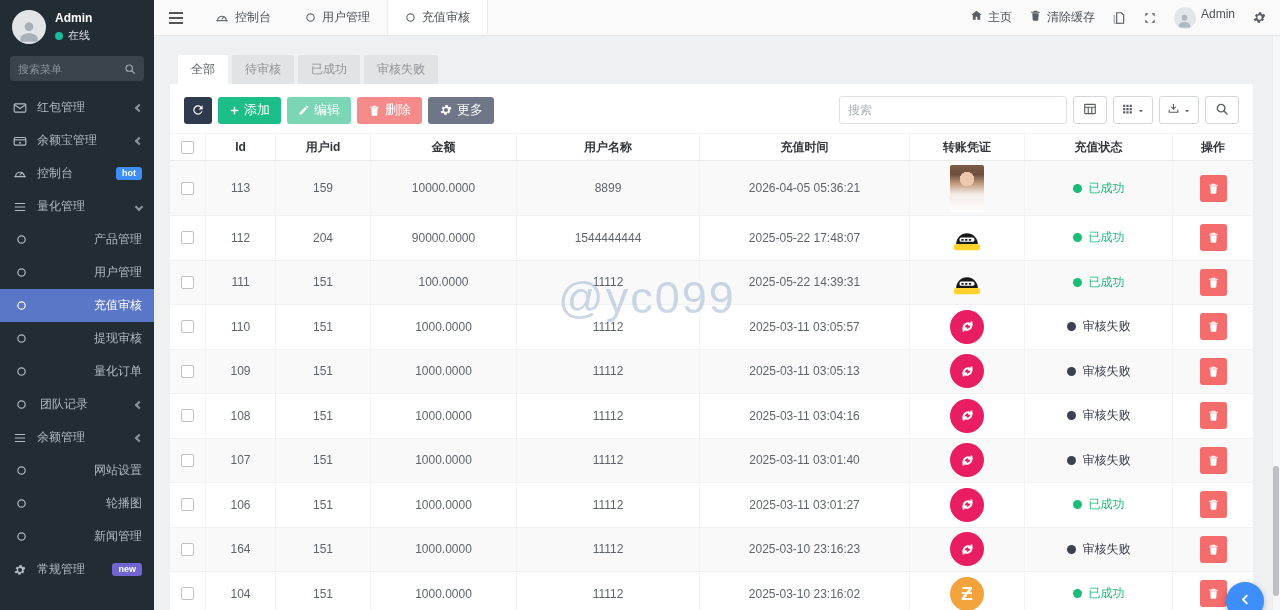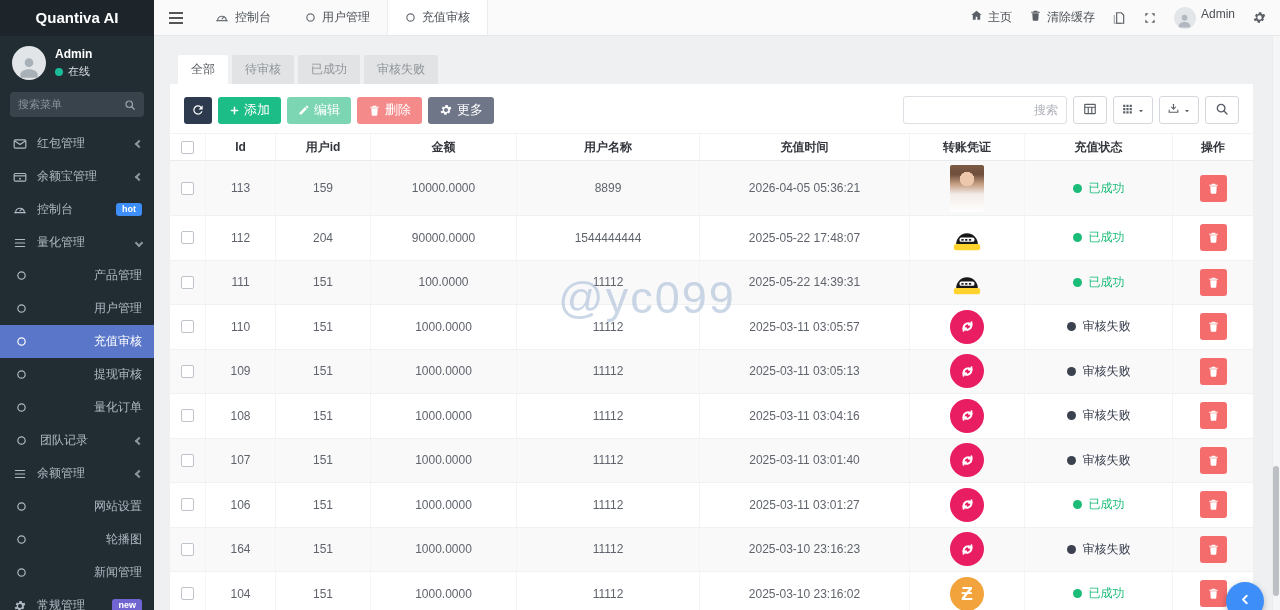--- a/index.html
+++ b/index.html
@@ -8,21 +8,21 @@
 
   
   .sidebar { position:absolute; left:0; top:0; width:154px; height:610px; background:#222c33; color:#aeb9c2; z-index:6; overflow:hidden; }
   .logo { height:36px; line-height:36px; text-align:center; color:#fff; font-size:15px; font-weight:bold; background:#1d252b; }
   .user-panel { display:flex; align-items:center; gap:9px; padding:10px 8px 8px 12px; }
   .avatar-lg { width:34px; height:34px; border-radius:50%; background:#e2e5e8; color:#a9b1b8; display:flex; align-items:flex-end; justify-content:center; overflow:hidden; flex:0 0 34px; }
   .user-name { color:#fff; font-size:12px; font-weight:bold; margin-bottom:3px; }
   .user-status { display:flex; align-items:center; gap:5px; font-size:11px; color:#d7dde1; }
   .status-dot { width:8px; height:8px; border-radius:50%; background:#1abc9c; }
   .side-search { margin:4px 10px 10px; background:#39434b; border-radius:4px; height:25px; display:flex; align-items:center; padding:0 8px; }
-  .side-search input { flex:1; background:transparent; border:none; outline:none; color:#cdd4d9; font-size:11px; width:90px; font-family:Liberation Mono, monospace; }
+  .side-search input { flex:1; background:transparent; border:none; outline:none; color:#cdd4d9; font-size:11px; width:90px; font-family:Liberation Serif, serif; }
   .side-search input::placeholder { color:#8b959c; }
   .side-search .ic { color:#98a2a9; display:flex; }
   .menu { font-size:12px; }
   .menu-item { display:flex; align-items:center; height:33px; padding:0 12px 0 13px; cursor:pointer; position:relative; color:#aeb9c2; }
   .menu-item .mi-ic { width:17px; margin-right:7px; display:flex; align-items:center; }
   .menu-item.sub { padding-left:16px;justify-content:space-between; }
   .menu-item.active { background:#5a76c9; color:#fff; }
   .mi-label { white-space:nowrap; }
   .badge { margin-left:auto; font-size:9px; color:#fff; padding:2px 6px; border-radius:3px; font-weight:bold; line-height:1; }
   .chev { margin-left:auto; width:6px; height:6px; opacity:.75; }
@@ -47,21 +47,21 @@
   .ftab { height:29px; line-height:29px; padding:0 13px; font-size:12px; background:#e2e3e4; color:#8f9499; border-radius:2px 2px 0 0; cursor:pointer; }
   .ftab.active { background:#fff; color:#565b61; }
 
   
   .panel { position:absolute; left:170px; top:84px; width:1083px; height:526px; background:#fff; z-index:3; }
   .panel-toolbar { display:flex; align-items:center; padding:12px 14px 9px; }
   .tb-left { display:flex; gap:6px; }
   .tbtn { height:27px; border:none; border-radius:3px; color:#fff; font-size:13px; display:inline-flex; align-items:center; gap:4px; padding:0 11px; cursor:pointer; font-family:"Liberation Sans", sans-serif; }
   .tbtn.icon-only { width:28px; padding:0; justify-content:center; }
   .tb-right { margin-left:auto; display:flex; gap:6px; align-items:center; }
-  .search-input { width:164px; height:28px; border:1px solid #dcdfe3; border-radius:3px; padding:0 8px; font-size:12px; color:#555; outline:none; font-family:"Liberation Sans", sans-serif;text-align:right; }
+  .search-input { width:228px; height:28px; border:1px solid #dcdfe3; border-radius:3px; padding:0 8px; font-size:12px; color:#555; outline:none; font-family:"Liberation Sans", sans-serif; }
   .search-input::placeholder { color:#aeb2b8; }
   .mini-btn { height:28px; min-width:34px; background:#fff; border:1px solid #d4d7db; border-radius:3px; display:flex; align-items:center; justify-content:center; gap:3px; color:#5a5f66; cursor:pointer; padding:0 7px; }
 
   
   .table { width:100%; font-size:12px; color:#5f646c; }
   .tr { display:flex; align-items:center; border-bottom:1px solid #f0f1f3; min-height:44.5px; background:#fff; }
   .tr.header { min-height:28px; font-weight:bold; color:#33363c; border-top:1px solid #f2f3f5; border-bottom:1px solid #e8eaec; }
   .tr.stripe { background:#f9f9fa; }
   .tr.tall { min-height:55px; }
   .td { text-align:center; padding:2px 4px; border-right:1px solid #f3f4f6; display:flex; align-items:center; justify-content:center; align-self:stretch; }
@@ -84,21 +84,20 @@
   
   .watermark { position:absolute; left:558px; top:272px; font-size:45px; letter-spacing:2px; color:rgba(168,189,214,.6); z-index:7; pointer-events:none; }
   .scrollbar { position:absolute; right:0; top:36px; width:8px; bottom:0; background:#f5f6f7; border-left:1px solid #ececec; z-index:8; }
   .scroll-thumb { position:absolute; right:1px; width:6px; border-radius:3px; background:#bcc0c4; top:430px; height:130px; }
   .float-btn { position:absolute; right:16px; bottom:-10px; width:38px; height:38px; border-radius:50%; background:#3d8ef8; border:none; color:#fff; display:flex; align-items:center; justify-content:center; z-index:9; box-shadow:0 2px 6px rgba(0,0,0,.25); cursor:pointer; }
 </style>
 </head>
 <body>
 
 <div class="sidebar">
-  <div class="logo">Quantiva AI</div>
   <div class="user-panel">
     <div class="avatar-lg">
       <svg viewBox="0 0 24 24" width="26" height="26" fill="currentColor">
           <path d="M12 12a4 4 0 1 0-4-4 4 4 0 0 0 4 4zm0 2c-4.4 0-8 2.2-8 5v3h16v-3c0-2.8-3.6-5-8-5z"></path>
         </svg>
     </div>
     <div>
       <div class="user-name">Admin</div>
       <div class="user-status">
         <span class="status-dot"></span>

